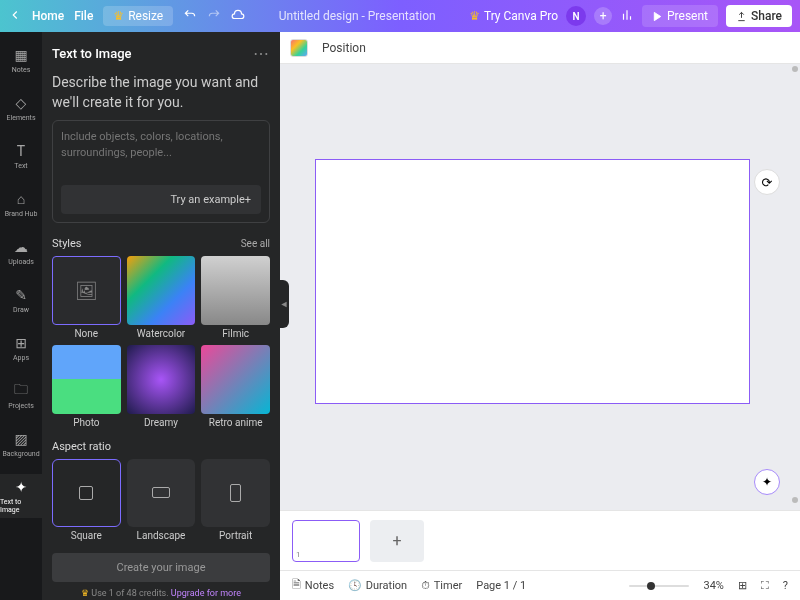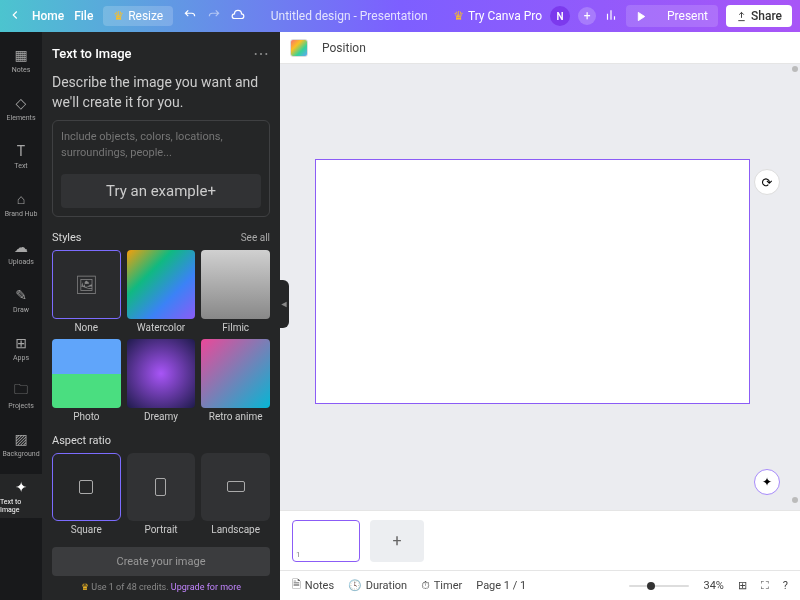--- a/index.html
+++ b/index.html
@@ -6,35 +6,35 @@
 body{width:800px;height:600px;overflow:hidden;background:#fff}
 .topbar{height:32px;background:linear-gradient(90deg,#4cc4cf,#7d5fff,#a855f7);display:flex;align-items:center;padding:0 8px;color:#fff;font-size:12px}
 .topbar .tb-left{display:flex;align-items:center;gap:10px}
 .topbar .tb-btn{background:rgba(255,255,255,0.18);padding:3px 10px;border-radius:4px;display:flex;align-items:center;gap:4px}
 .topbar .tb-link{font-weight:500}
 .tb-center{flex:1;text-align:center;color:rgba(255,255,255,0.8);font-size:12px}
 .tb-right{display:flex;align-items:center;gap:8px}
 .tb-crown{color:#fbbf24}
 .tb-avatar{width:20px;height:20px;border-radius:50%;background:#7c3aed;display:flex;align-items:center;justify-content:center;font-size:10px;font-weight:600}
 .tb-plus{width:18px;height:18px;border-radius:50%;background:rgba(255,255,255,0.2);display:flex;align-items:center;justify-content:center;font-size:12px}
-.tb-present{background:rgba(255,255,255,0.15);padding:4px 10px;border-radius:4px;display:flex;align-items:center;gap:20px}
+.tb-present{background:rgba(255,255,255,0.15);padding:4px 10px;border-radius:4px;display:flex;align-items:center;gap:4px}
 .tb-share{background:#fff;color:#333;padding:4px 10px;border-radius:4px;display:flex;align-items:center;gap:4px;font-weight:500}
 .main{display:flex;height:568px}
 .iconbar{width:42px;background:#18191b;display:flex;flex-direction:column;align-items:center;padding-top:10px;gap:12px}
 .iconbar-item{display:flex;flex-direction:column;align-items:center;gap:2px;color:#a6a6a6;font-size:7px;width:100%;padding:4px 0;cursor:pointer}
 .iconbar-item.active{background:#252627;color:#fff}
 .iconbar-item .ic{width:18px;height:18px;display:flex;align-items:center;justify-content:center;font-size:14px}
 .sidepanel{width:238px;background:#252627;color:#d9d9d9;display:flex;flex-direction:column;font-size:12px;padding:12px 10px 8px}
 .sp-head{display:flex;justify-content:space-between;align-items:center;margin-bottom:10px}
 .sp-title{color:#fff;font-size:13px;font-weight:500}
 .sp-more{color:#888;font-size:16px;letter-spacing:1px}
 .sp-desc{font-size:14px;color:#ccc;line-height:1.4;margin-bottom:8px}
 .sp-prompt-box{border:1px solid #3f4042;border-radius:6px;padding:8px;margin-bottom:14px}
 .sp-textarea{background:transparent;border:none;color:#888;font-size:11px;width:100%;height:40px;resize:none;outline:none;line-height:1.4}
-.sp-example{background:#313234;border-radius:4px;padding:8px 10px;display:flex;justify-content:center;align-items:center;margin-top:2px;font-size:15px;color:#ccc}
+.sp-example{background:#313234;border-radius:4px;padding:8px 10px;display:flex;justify-content:flex-end;align-items:center;margin-top:13px;font-size:11px;color:#ccc}
 .sp-section{display:flex;justify-content:space-between;align-items:center;margin-bottom:6px;font-size:11px}
 .sp-section .see{color:#aaa;font-size:10px}
 .styles-grid{display:grid;grid-template-columns:repeat(3,1fr);gap:6px;margin-bottom:12px}
 .style-cell{display:flex;flex-direction:column;align-items:center;gap:3px}
 .style-thumb{width:100%;aspect-ratio:1;border-radius:4px;display:flex;align-items:center;justify-content:center;font-size:18px;color:#888}
 .style-thumb.none{border:1.5px solid #7c6cff;background:#2a2b2d}
 .style-thumb.filmic{background:linear-gradient(#d0d0d0,#888)}
 .style-thumb.water{background:linear-gradient(135deg,#f59e0b,#10b981,#3b82f6,#8b5cf6)}
 .style-thumb.photo{background:linear-gradient(#60a5fa 50%,#4ade80 50%)}
 .style-thumb.dream{background:radial-gradient(circle at 50% 50%,#a855f7,#1e1b4b)}
@@ -225,29 +225,29 @@
       </div>
     <div class="ar-grid">
       <div class="ar-cell">
           <div class="ar-box sel">
             <div class="ar-shape ar-sq"></div>
           </div>
           <span class="style-label">Square</span>
         </div>
       <div class="ar-cell">
           <div class="ar-box">
+            <div class="ar-shape ar-ls"></div>
+          </div>
+          <span class="style-label">Landscape</span>
+        </div>
+      <div class="ar-cell">
+          <div class="ar-box">
             <div class="ar-shape ar-pt"></div>
           </div>
           <span class="style-label">Portrait</span>
-        </div>
-      <div class="ar-cell">
-          <div class="ar-box">
-            <div class="ar-shape ar-ls"></div>
-          </div>
-          <span class="style-label">Landscape</span>
         </div>
     </div>
     <div class="sp-cta">Create your image</div>
     <div class="sp-credits">
       <span style="color:#fbbf24">♛</span>
       <span>Use 1 of 48 credits.</span>
       <span class="up">Upgrade for more</span>
     </div>
   </div>
 

